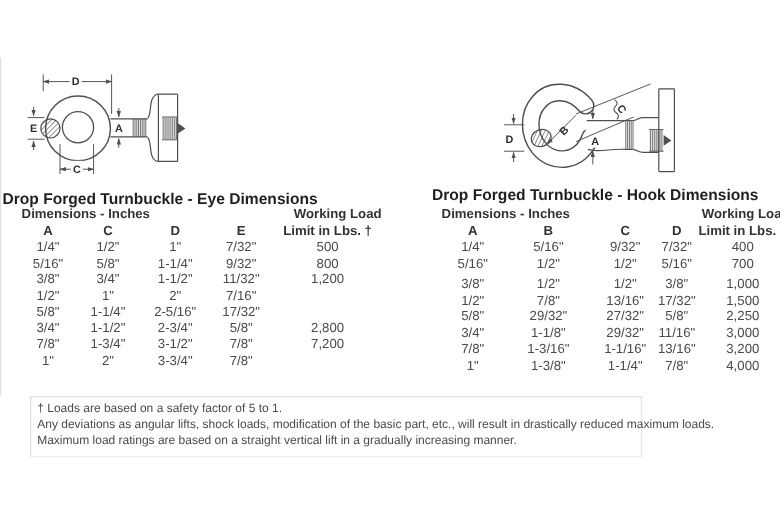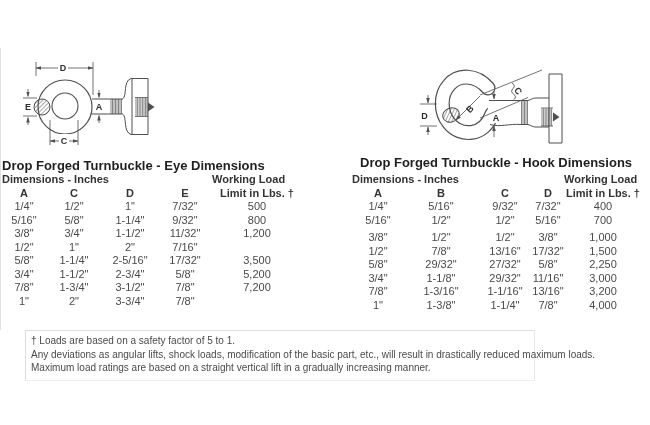--- a/index.html
+++ b/index.html
@@ -7,28 +7,28 @@
     position:relative;width:650px;height:425px;background:#ffffff;
     font-family:"Liberation Sans","DejaVu Sans",sans-serif;color:#4a4a4a;overflow:hidden;
   }
   .edge-line{position:absolute;left:0;top:48px;width:1px;height:282px;background:#e0e0e0;}
   .diagram{position:absolute;}
   #eye-diagram{left:20px;top:50px;}
   #hook-diagram{left:410px;top:50px;}
   .section-title{position:absolute;font-size:13px;font-weight:bold;color:#1f1f1f;white-space:nowrap;}
   #eye-title{left:2px;top:158px;}
   #hook-title{left:360px;top:155px;}
-  .dim-table{position:absolute;font-size:11px;color:#4a4a4a;}
+  .dim-table{position:absolute;font-size:11px;color:#4a4a4a;margin-left:16px;}
   #eye-table{left:2px;top:173px;width:300px;}
   #hook-table{left:352px;top:173px;width:290px;}
   .group-row{display:grid;line-height:13px;font-weight:bold;color:#333;}
   #eye-table .group-row{grid-template-columns:210px 90px;}
   #hook-table .group-row{grid-template-columns:212px 78px;}
   .group-left{text-align:left;}
-  .group-right{text-align:left;}
+  .group-right{text-align:right;}
   .col-row,.tr{display:grid;}
   #eye-table .col-row,#eye-table .tr{grid-template-columns:44px 56px 56px 54px 90px;}
   #hook-table .col-row,#hook-table .tr{grid-template-columns:52px 74px 54px 32px 78px;}
   .col-row{font-weight:bold;color:#333;line-height:13px;margin-top:1px;}
   .col-row>div,.tr>div{text-align:center;white-space:nowrap;}
   .tr{line-height:13.5px;}
   #hook-rows .tr:nth-child(3){margin-top:4px;}
   .note-box{
     position:absolute;left:25px;top:330px;width:510px;height:51px;
     border:1px solid #ddd;border-bottom-color:#eee;border-right-color:#e7e7e7;
@@ -192,28 +192,27 @@
           <div>1/2"</div>
           <div>1"</div>
           <div>2"</div>
           <div>7/16"</div>
         </div>
         <div class="tr">
           <div>5/8"</div>
           <div>1-1/4"</div>
           <div>2-5/16"</div>
           <div>17/32"</div>
-          <div>3,500</div>
         </div>
         <div class="tr">
           <div>3/4"</div>
           <div>1-1/2"</div>
           <div>2-3/4"</div>
           <div>5/8"</div>
-          <div>5,200</div>
+          <div>2,800</div>
         </div>
         <div class="tr">
           <div>7/8"</div>
           <div>1-3/4"</div>
           <div>3-1/2"</div>
           <div>7/8"</div>
           <div>7,200</div>
         </div>
         <div class="tr">
           <div>1"</div>

